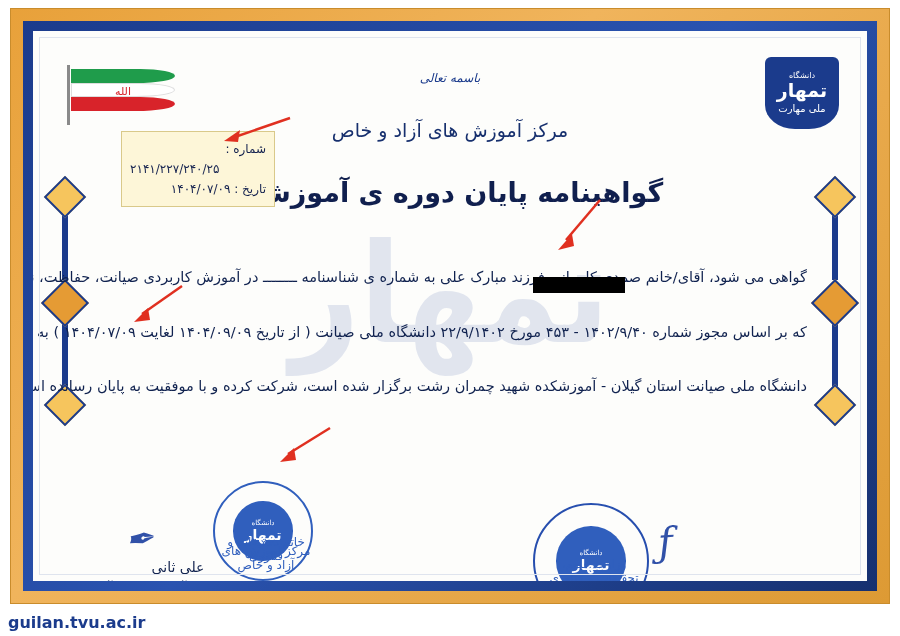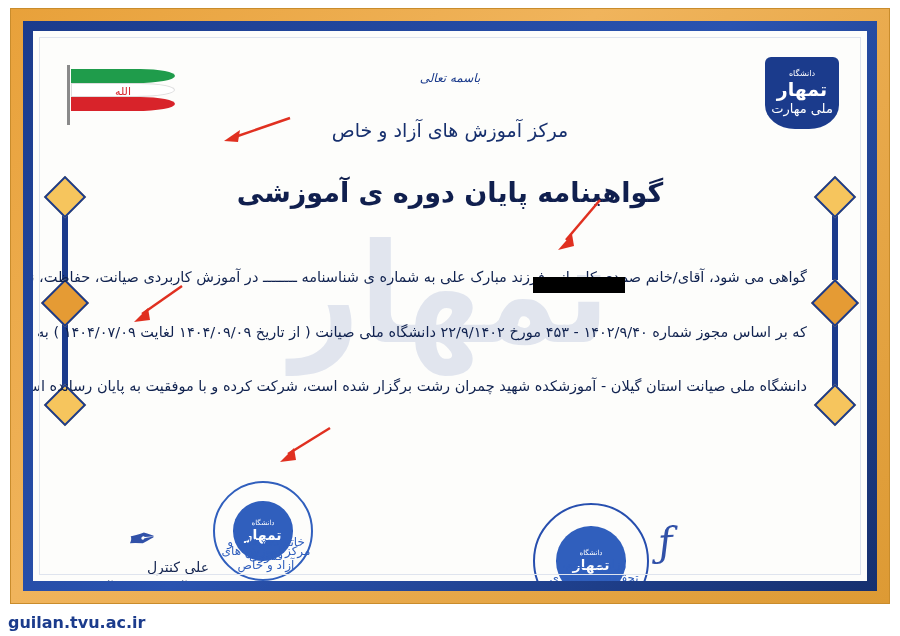--- a/index.html
+++ b/index.html
@@ -164,21 +164,21 @@
     color: #fff;
     display: flex;
     flex-direction: column;
     align-items: center;
     justify-content: center;
     line-height: 1.1;
     text-align: center;
   }
   .logo-shield .l1 { font-size: 8px; }
   .logo-shield .l2 { font-size: 19px; font-weight: bold; letter-spacing: 1px; }
-  .logo-shield .l3 { font-size: 13px; margin-top: 2px; }
+  .logo-shield .l3 { font-size: 10px; margin-top: 2px; }
 
   
   .basmala {
     position: absolute;
     left: 0; right: 0;
     top: 40px;
     text-align: center;
     font-size: 12px;
     color: #1b3b8c;
     font-style: italic;
@@ -377,20 +377,28 @@
             <div class="l1">دانشگاه</div>
             <div class="l2">تمهار</div>
             <div class="l3">ملی مهارت</div>
           </div>
         </div>
 
         <div class="basmala">باسمه تعالی</div>
         <div class="org-line">مرکز آموزش های آزاد و خاص</div>
         <div class="cert-title">گواهینامه پایان دوره ی آموزشی</div>
 
+        <div class="numbox">
+          <div class="row r1">شماره :</div>
+          <div class="row r2">۲۱۴۱/۲۲۷/۲۴۰/۲۵</div>
+          <div class="row r3">
+            <span>تاریخ :</span>
+            <span>۱۴۰۴/۰۷/۰۹</span>
+          </div>
+        </div>
 
         <div class="body-block">
           <div class="body-line l1">
             <span>گواهی می شود، آقای/خانم  صمدی کامرانی  فرزند  مبارک علی  به شماره ی شناسنامه  ــــــــ  در آموزش کاربردی صیانت، حفاظت، نگهداری و کنترل در اماکن و ابنیه های اداری</span>
           </div>
           <div class="body-line l2">که بر اساس مجوز شماره ۱۴۰۲/۹/۴۰ - ۴۵۳ مورخ ۲۲/۹/۱۴۰۲ دانشگاه ملی صیانت ( از تاریخ ۱۴۰۴/۰۹/۰۹ لغایت ۱۴۰۴/۰۷/۰۹ ) به مدت ۱۵۰ ساعت در</div>
           <div class="body-line l3">دانشگاه ملی صیانت استان گیلان - آموزشکده شهید چمران رشت  برگزار شده است، شرکت کرده و با موفقیت به پایان رسانده است.</div>
         </div>
 
         <div style="position:absolute; left:500px; top:246px; width:92px; height:16px; background:#000;"></div>
@@ -410,21 +418,21 @@
             <div class="s1">دانشگاه</div>
             <div class="s2">تمهار</div>
           </div>
 
         </div>
 
         <div class="signature sig-left">✒</div>
         <div class="signature sig-right">ƒ</div>
 
         <div class="sign-label sign-left-label">
-          <div>علی کنترل</div>
+          <div>علی ثانی</div>
           <div>سرپرست دفتر آموزش های آزاد و مجازی</div>
         </div>
 
       </div>
     </div>
   </div>
 
   <div class="arrow" style="left:222px; top:112px;">
     <svg width="70" height="40" viewBox="0 0 70 40">
       <line x1="68" y1="6" x2="10" y2="26" stroke="#e03020" stroke-width="2.5"></line>

